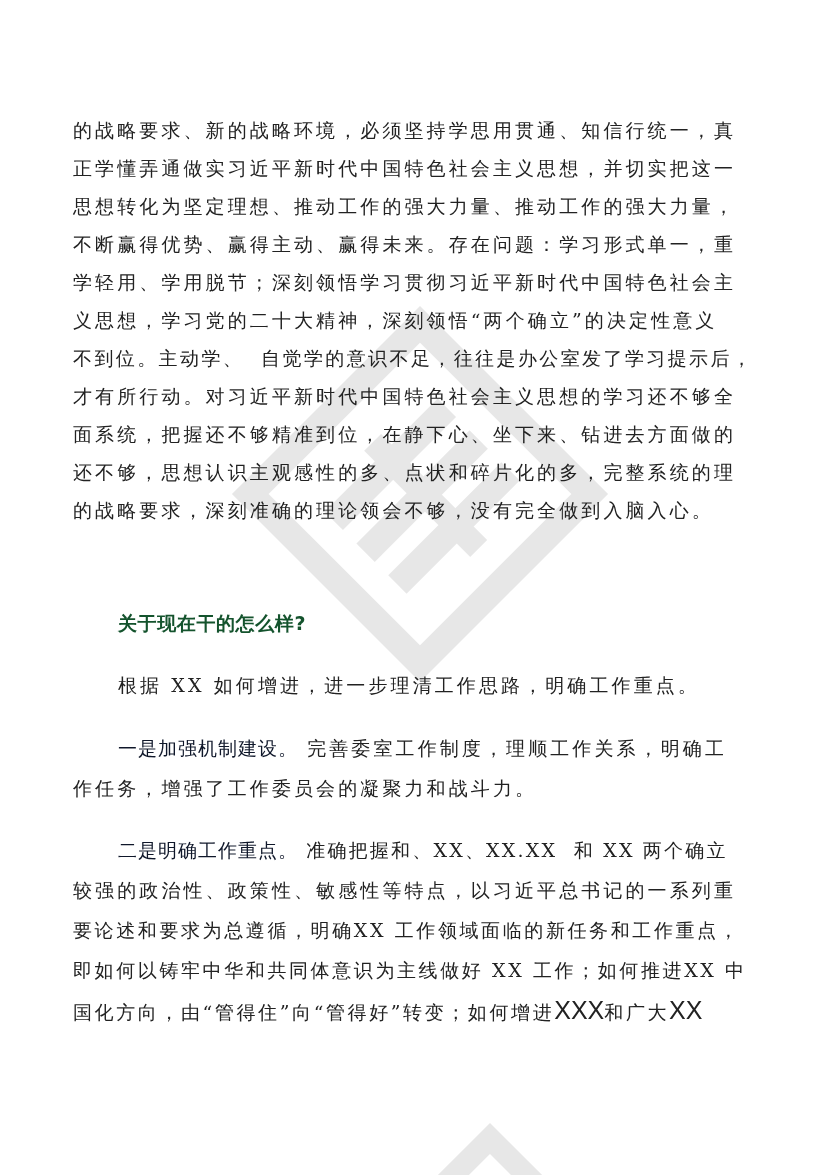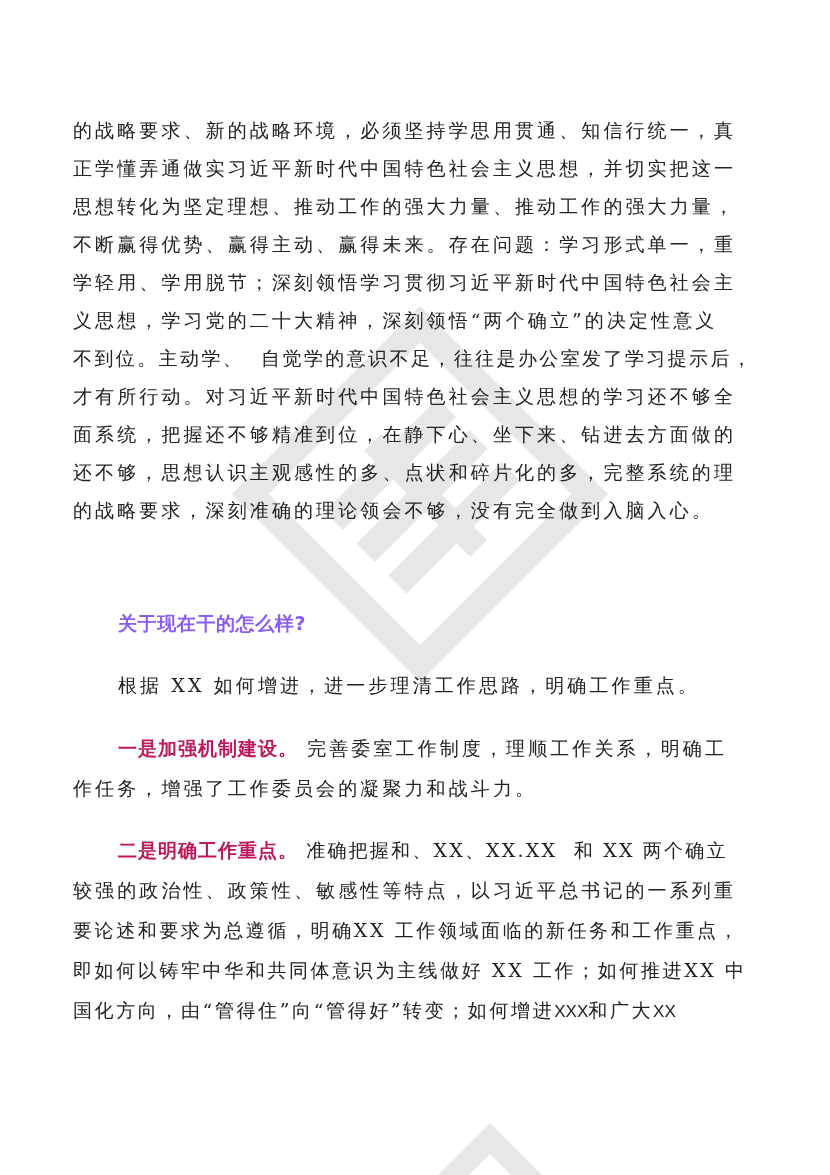--- a/index.html
+++ b/index.html
@@ -38,32 +38,32 @@
       font-family: "DejaVu Serif", "Liberation Serif", serif;
     }
     .heading {
       position: absolute;
       left: 118px;
       white-space: pre;
       font-size: 19px;
       font-weight: bold;
       letter-spacing: 0.6px;
       line-height: 26px;
-      color: #8b5cf6;
+      color: #14532d;
       font-family: "DejaVu Sans", "Liberation Sans", sans-serif;
     }
     .indent { left: 118px; }
     .bold-lead {
-      font-weight: bold;
-      color: #be185d;
+      font-weight: normal;
+      color: #0f172a;
       letter-spacing: 1px;
     }
     .xx-big {
       font-family: "Liberation Sans", sans-serif;
-      font-size: 17px;
+      font-size: 25px;
       letter-spacing: 0;
     }
   </style>
 </head>
 <body>
 
 <div class="page">
 
   <svg class="watermark" width="520" height="520" viewBox="0 0 520 520" style="left:160px; top:230px;">
     <g transform="rotate(45 260 260)">

